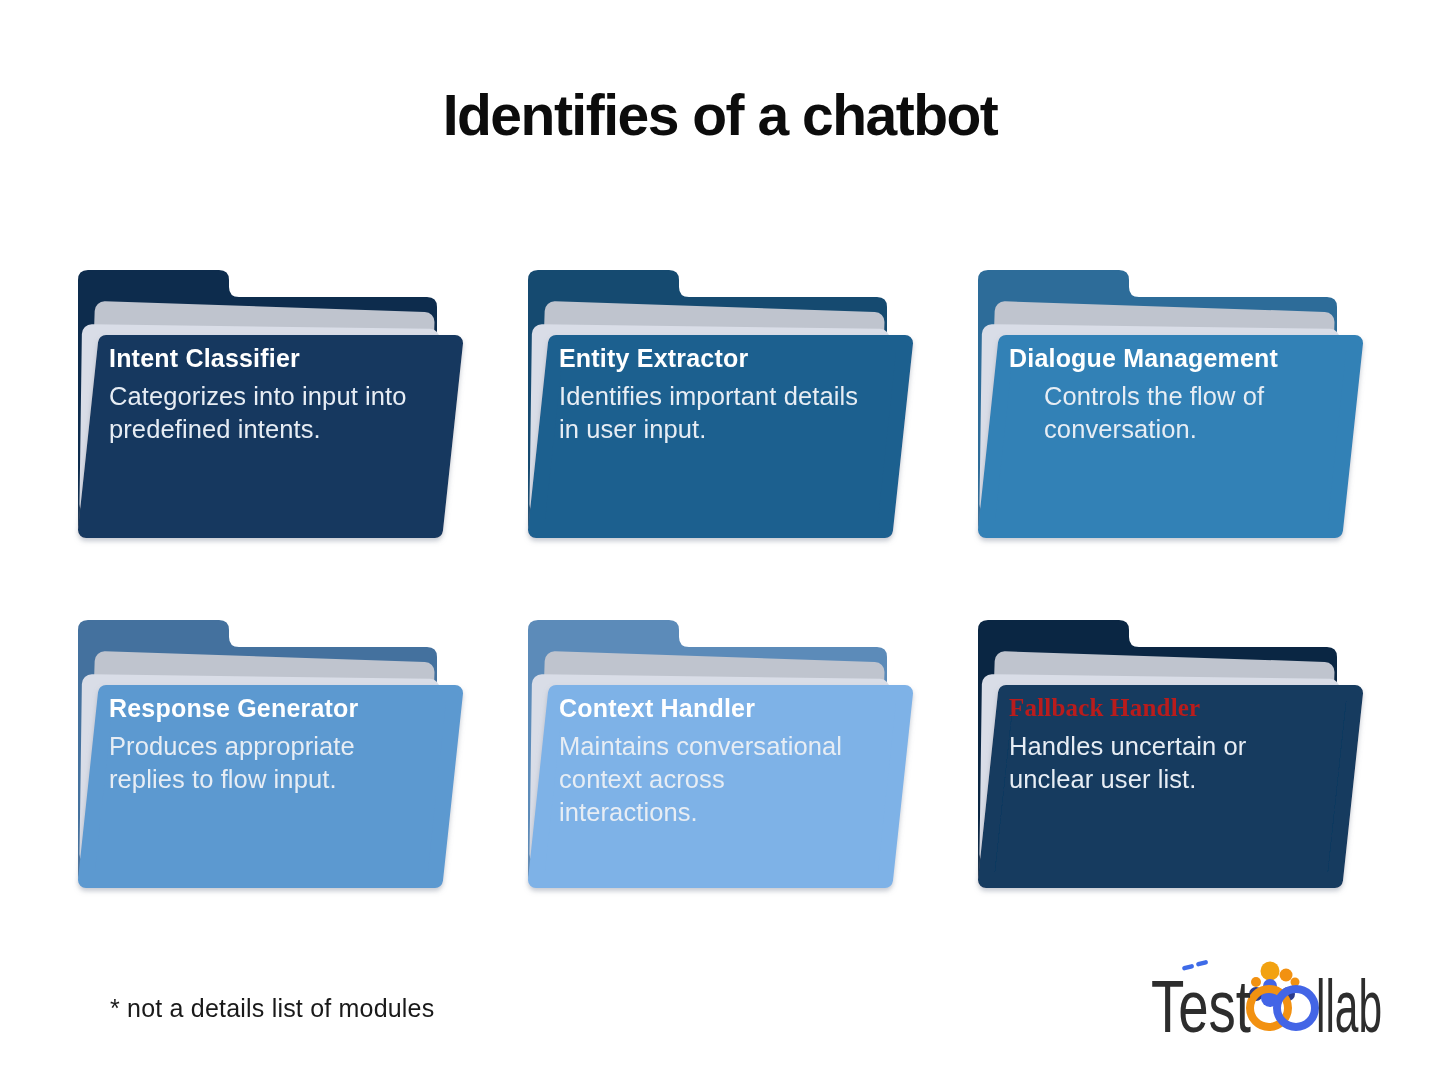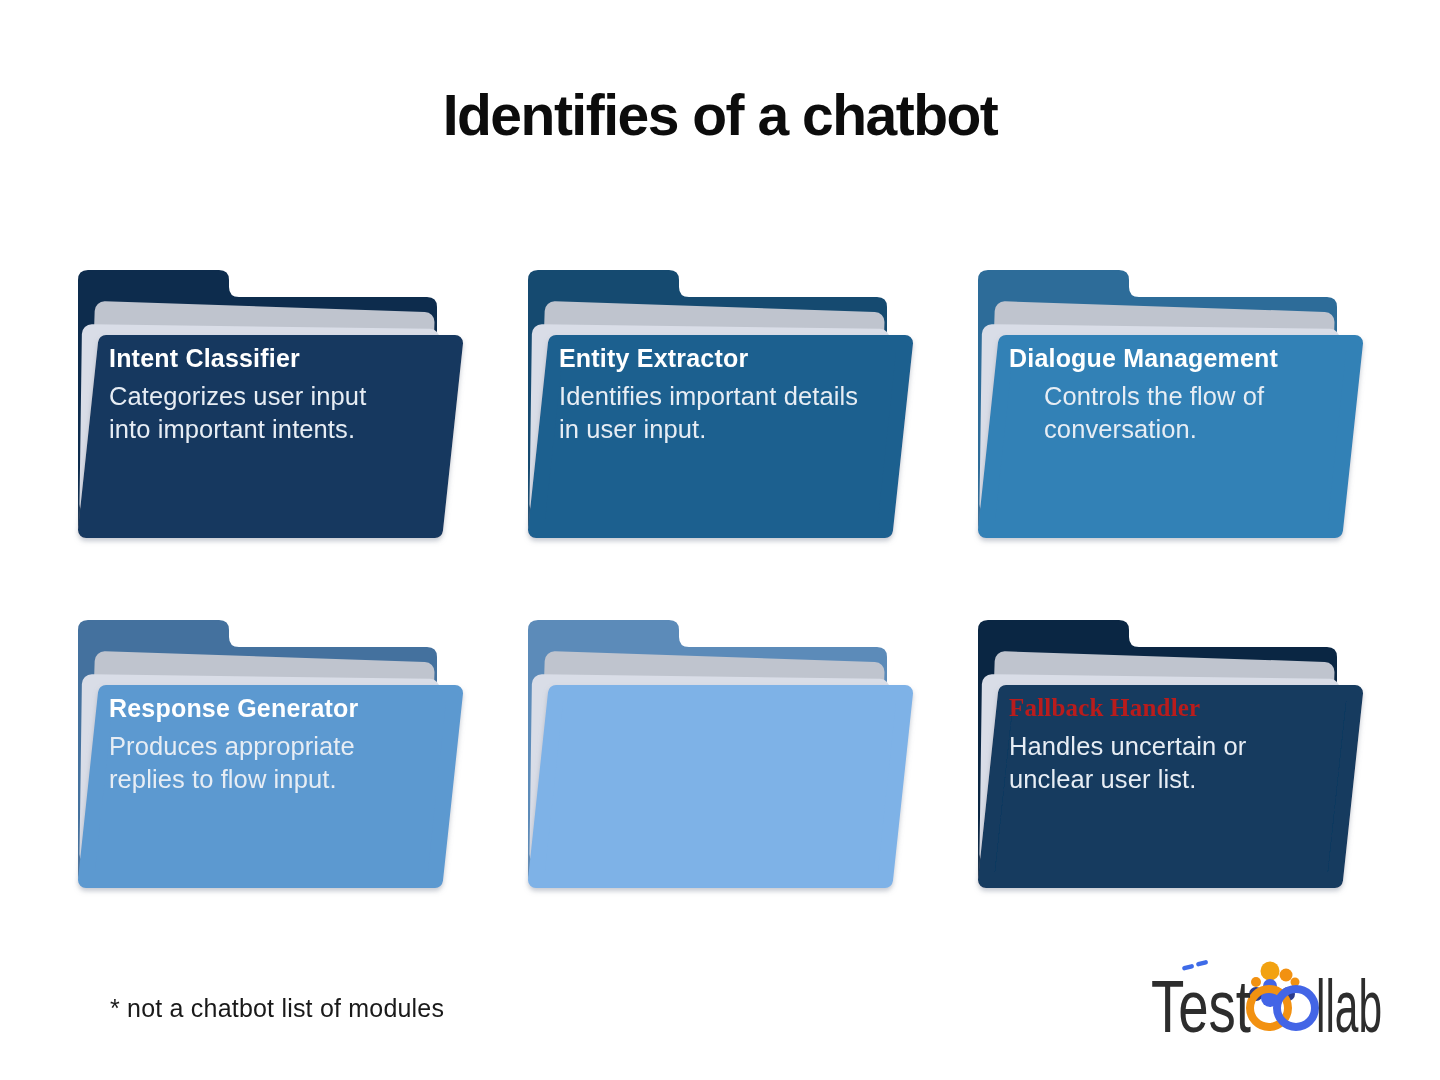--- a/index.html
+++ b/index.html
@@ -50,21 +50,21 @@
 
       <path d="M 3 13 Q 3 3 13 3 L 144 3 Q 154 3 154 13 L 154 20 Q 154 30 164 30 L 352 30 Q 362 30 362 40 L 362 258 Q 362 268 352 268 L 13 268 Q 3 268 3 258 Z" fill="#0D2C4D"></path>
 
       <rect x="20" y="34" width="340" height="190" rx="10" transform="rotate(1.9 20 34)" fill="#BFC4CE"></rect>
       <rect x="7" y="57" width="358" height="190" rx="10" transform="rotate(0.8 7 57)" fill="#D9DDE7"></rect>
 
       <path d="M 31 76 L 380 76 L 360 263 L 11 263 Z" stroke-width="16" stroke-linejoin="round" filter="url(#flapShadow)" fill="#15395F" stroke="#15395F"></path>
     </svg>
     <div class="card-text">
       <div class="card-title" style="color: rgb(255, 255, 255);">Intent Classifier</div>
-      <div class="card-desc" style="color: rgb(231, 237, 244);">Categorizes user input into important intents.</div>
+      <div class="card-desc" style="color: rgb(231, 237, 244);">Categorizes into input into predefined intents.</div>
     </div>
   </div>
     <div class="card" style="left: 525px; top: 267px;">
     <svg class="folder-svg" viewBox="0 0 390 278">
 
       <path d="M 3 13 Q 3 3 13 3 L 144 3 Q 154 3 154 13 L 154 20 Q 154 30 164 30 L 352 30 Q 362 30 362 40 L 362 258 Q 362 268 352 268 L 13 268 Q 3 268 3 258 Z" fill="#154A70"></path>
 
       <rect x="20" y="34" width="340" height="190" rx="10" transform="rotate(1.9 20 34)" fill="#BFC4CE"></rect>
       <rect x="7" y="57" width="358" height="190" rx="10" transform="rotate(0.8 7 57)" fill="#D9DDE7"></rect>
 
@@ -108,39 +108,43 @@
     <div class="card" style="left: 525px; top: 617px;">
     <svg class="folder-svg" viewBox="0 0 390 278">
 
       <path d="M 3 13 Q 3 3 13 3 L 144 3 Q 154 3 154 13 L 154 20 Q 154 30 164 30 L 352 30 Q 362 30 362 40 L 362 258 Q 362 268 352 268 L 13 268 Q 3 268 3 258 Z" fill="#5C8BB9"></path>
 
       <rect x="20" y="34" width="340" height="190" rx="10" transform="rotate(1.9 20 34)" fill="#BFC4CE"></rect>
       <rect x="7" y="57" width="358" height="190" rx="10" transform="rotate(0.8 7 57)" fill="#D9DDE7"></rect>
 
       <path d="M 31 76 L 380 76 L 360 263 L 11 263 Z" stroke-width="16" stroke-linejoin="round" filter="url(#flapShadow)" fill="#7EB2E7" stroke="#7EB2E7"></path>
     </svg>
+    <div class="card-text">
+      <div class="card-title" style="color: rgb(255, 255, 255);">Context Handler</div>
+      <div class="card-desc" style="color: rgb(231, 237, 244);">Maintains conversational context across interactions.</div>
+    </div>
   </div>
     <div class="card" style="left: 975px; top: 617px;">
     <svg class="folder-svg" viewBox="0 0 390 278">
 
       <path d="M 3 13 Q 3 3 13 3 L 144 3 Q 154 3 154 13 L 154 20 Q 154 30 164 30 L 352 30 Q 362 30 362 40 L 362 258 Q 362 268 352 268 L 13 268 Q 3 268 3 258 Z" fill="#0A2643"></path>
 
       <rect x="20" y="34" width="340" height="190" rx="10" transform="rotate(1.9 20 34)" fill="#BFC4CE"></rect>
       <rect x="7" y="57" width="358" height="190" rx="10" transform="rotate(0.8 7 57)" fill="#D9DDE7"></rect>
 
       <path d="M 31 76 L 380 76 L 360 263 L 11 263 Z" stroke-width="16" stroke-linejoin="round" filter="url(#flapShadow)" fill="#123A5F" stroke="#123A5F"></path>
     </svg>
     <div class="card-text">
       <div class="card-title" style="color: #b91c1c; font-family: Liberation Serif, serif;">Fallback Handler</div>
       <div class="card-desc" style="color: rgb(231, 237, 244);">Handles uncertain or unclear user list.</div>
     </div>
   </div>
   </div>
 
-<div class="footnote">* not a chatbot list of modules</div>
+<div class="footnote">* not a details list of modules</div>
 
 <svg class="logo-svg" viewBox="0 0 260 100">
 
   <circle cx="118" cy="42" r="7" fill="#2A3A8C"></circle>
   <circle cx="150" cy="42" r="7" fill="#2A3A8C"></circle>
   <circle cx="132" cy="46" r="9" fill="#4365E6"></circle>
 
   <circle cx="118" cy="30" r="5" fill="#F29111"></circle>
   <circle cx="132" cy="19" r="9.5" fill="#F2A211"></circle>
   <circle cx="148" cy="23" r="6.5" fill="#F29111"></circle>

